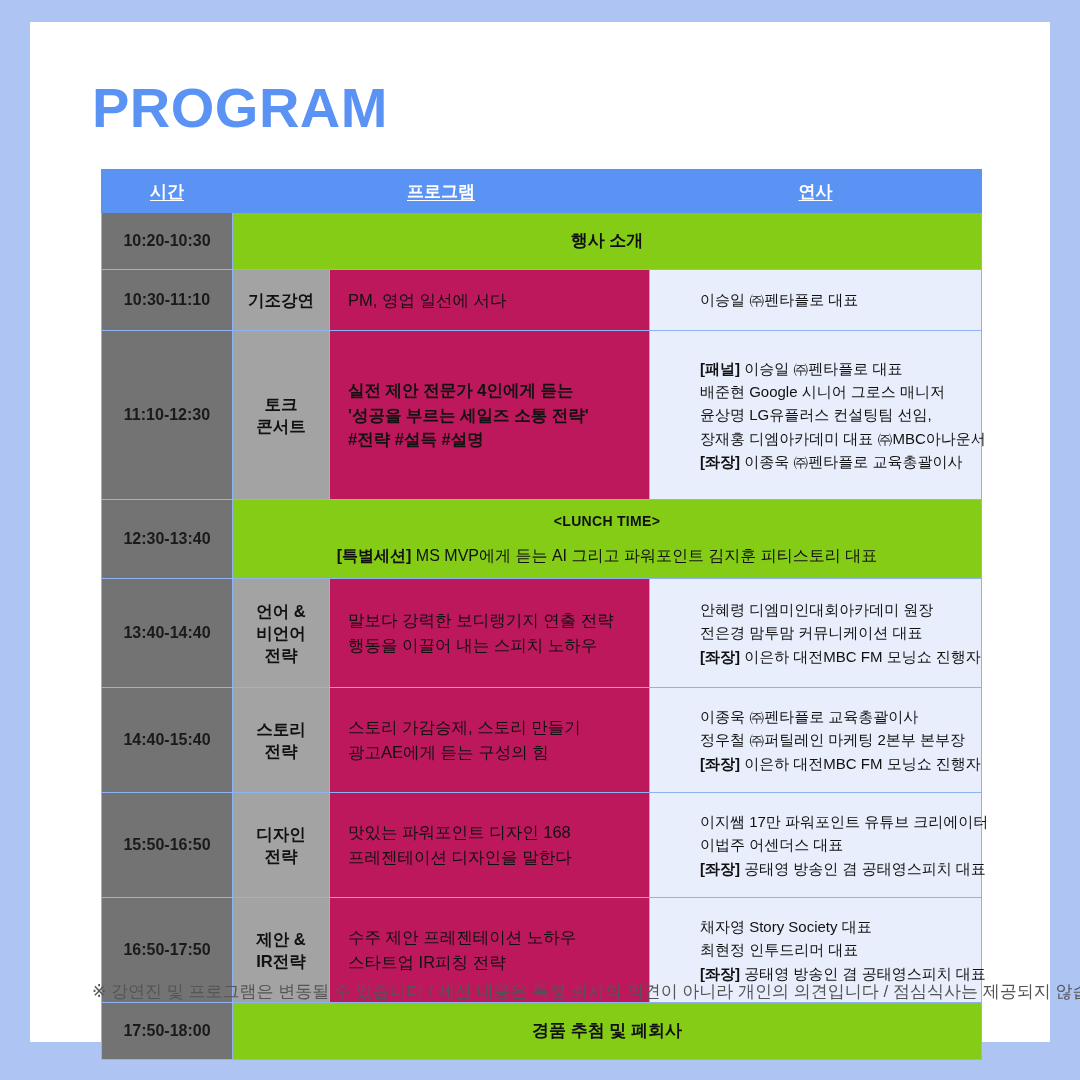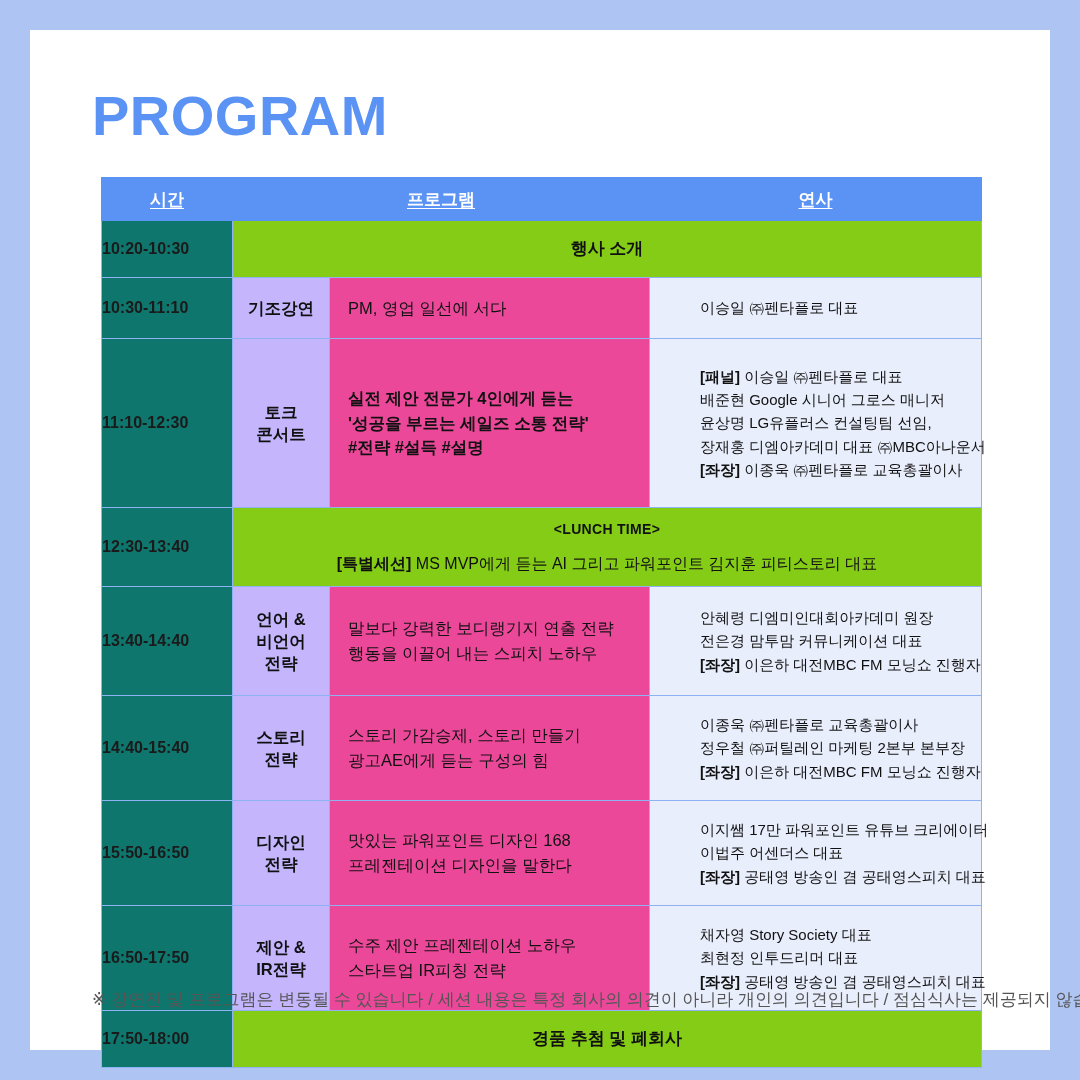--- a/index.html
+++ b/index.html
@@ -10,21 +10,21 @@
   body {
     width: 1080px;
     height: 1080px;
     background: #aec4f3;
     font-family: "Liberation Sans", "DejaVu Sans", sans-serif;
     overflow: hidden;
   }
   .page-frame {
     position: absolute;
     left: 30px;
-    top: 30px;
+    top: 22px;
     width: 1020px;
     height: 1020px;
     background: #ffffff;
     box-sizing: border-box;
   }
   .page-title {
     position: absolute;
     left: 62px;
     top: 58px;
     font-size: 56px;
@@ -64,37 +64,38 @@
     text-decoration: underline;
     text-underline-offset: 3px;
   }
   
   .col-time  { width: 131px; }
   .col-cat   { width: 97px;  }
   .col-prog  { width: 320px; }
   .col-spk   { width: 332px; }
 
   td.time-cell {
-    background: #0f766e;
+    background: #737373;
+    text-align: center;
     font-size: 16px;
     font-weight: bold;
     color: #1a1a1a;
     white-space: nowrap;
   }
   td.cat-cell {
-    background: #c4b5fd;
+    background: #a3a3a3;
     text-align: center;
     font-size: 16.5px;
     font-weight: bold;
     color: #111111;
     line-height: 1.35;
     padding: 6px 5px;
   }
   td.prog-cell {
-    background: #ec4899;
+    background: #be185d;
     font-size: 16.5px;
     color: #111111;
     line-height: 1.5;
     padding: 8px 0 8px 18px;
   }
   td.prog-cell.bold-prog {
     font-weight: bold;
   }
   td.spk-cell {
     background: #e8eefb;

